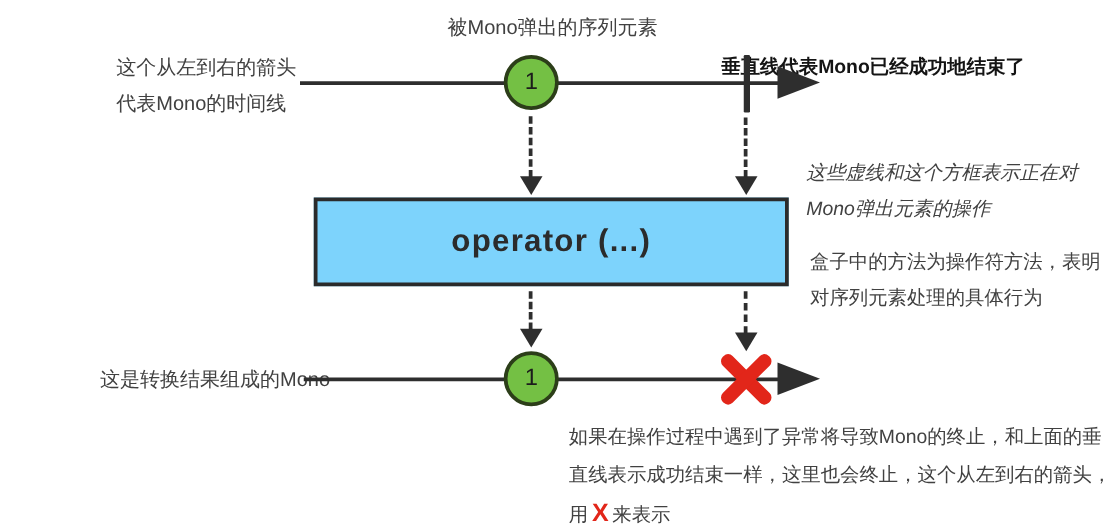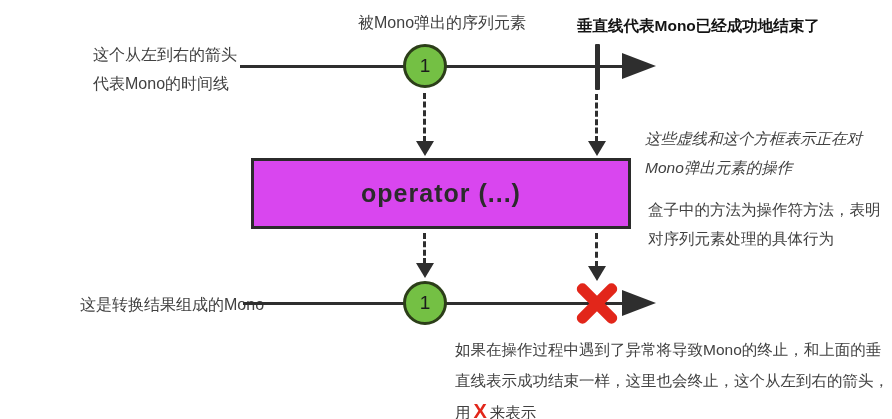--- a/index.html
+++ b/index.html
@@ -11,36 +11,36 @@
     --red:#e2261a;
     --box-border:#2b2b2b;
   }
   *{margin:0;padding:0;box-sizing:border-box;}
   html,body{background:#fff;}
   body{font-family:"Liberation Sans","DejaVu Sans",sans-serif;}
   .canvas{
     position:relative;width:892px;height:419px;background:#ffffff;overflow:hidden;
   }
   .note{position:absolute;color:var(--text);font-size:16px;line-height:29px;}
-  .note.bold{color:var(--bold-text);font-weight:bold;}
+  .note.bold{color:var(--bold-text);font-weight:bold;margin-top:28px;}
   
   .hline{position:absolute;height:3px;background:var(--line);}
   .harrow{position:absolute;width:0;height:0;border-top:13px solid transparent;border-bottom:13px solid transparent;border-left:34px solid var(--line);}
   .vbar{position:absolute;width:5px;background:var(--line);border-radius:1px;}
   
   .marble{position:absolute;width:44px;height:44px;border-radius:50%;
     background:var(--green-fill);border:3px solid var(--green-border);
     display:flex;align-items:center;justify-content:center;
     font-size:19px;color:#1c1c1c;}
   
   .dash{position:absolute;width:0;border-left:3px dashed var(--line);}
   .darrow{position:absolute;width:0;height:0;border-left:9px solid transparent;border-right:9px solid transparent;border-top:15px solid var(--line);}
   
   .opbox{position:absolute;left:251px;top:158px;width:380px;height:71px;
-    background:#d946ef;border:3px solid var(--box-border);
+    background:#7dd3fc;border:3px solid var(--box-border);
     display:flex;align-items:center;justify-content:center;}
   .opbox span{font-size:25px;font-weight:bold;color:#2b2b2b;letter-spacing:1px;}
   
   .xmark{position:absolute;left:572px;top:278px;width:50px;height:50px;}
   .xmark i{position:absolute;left:-1px;top:20px;width:52px;height:11px;background:var(--red);border-radius:5px;}
   .xmark i.a{transform:rotate(45deg);}
   .xmark i.b{transform:rotate(-45deg);}
   .inline-x{color:var(--red);font-weight:bold;font-size:20px;padding:0 3px;}
   .para{position:absolute;color:var(--text);font-size:15.5px;line-height:31px;}
 </style>

